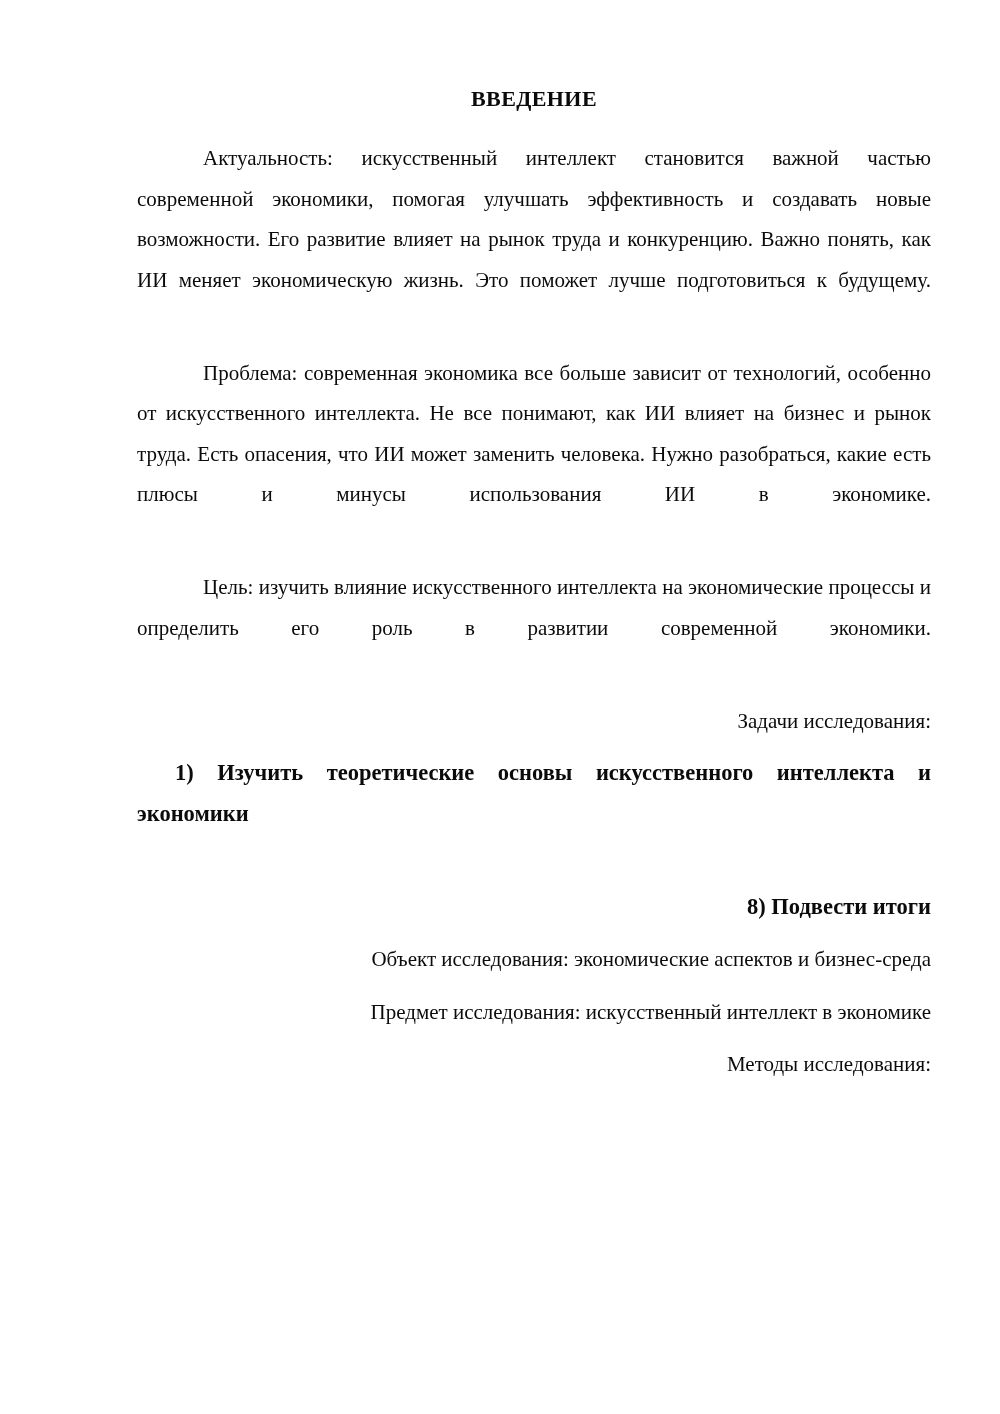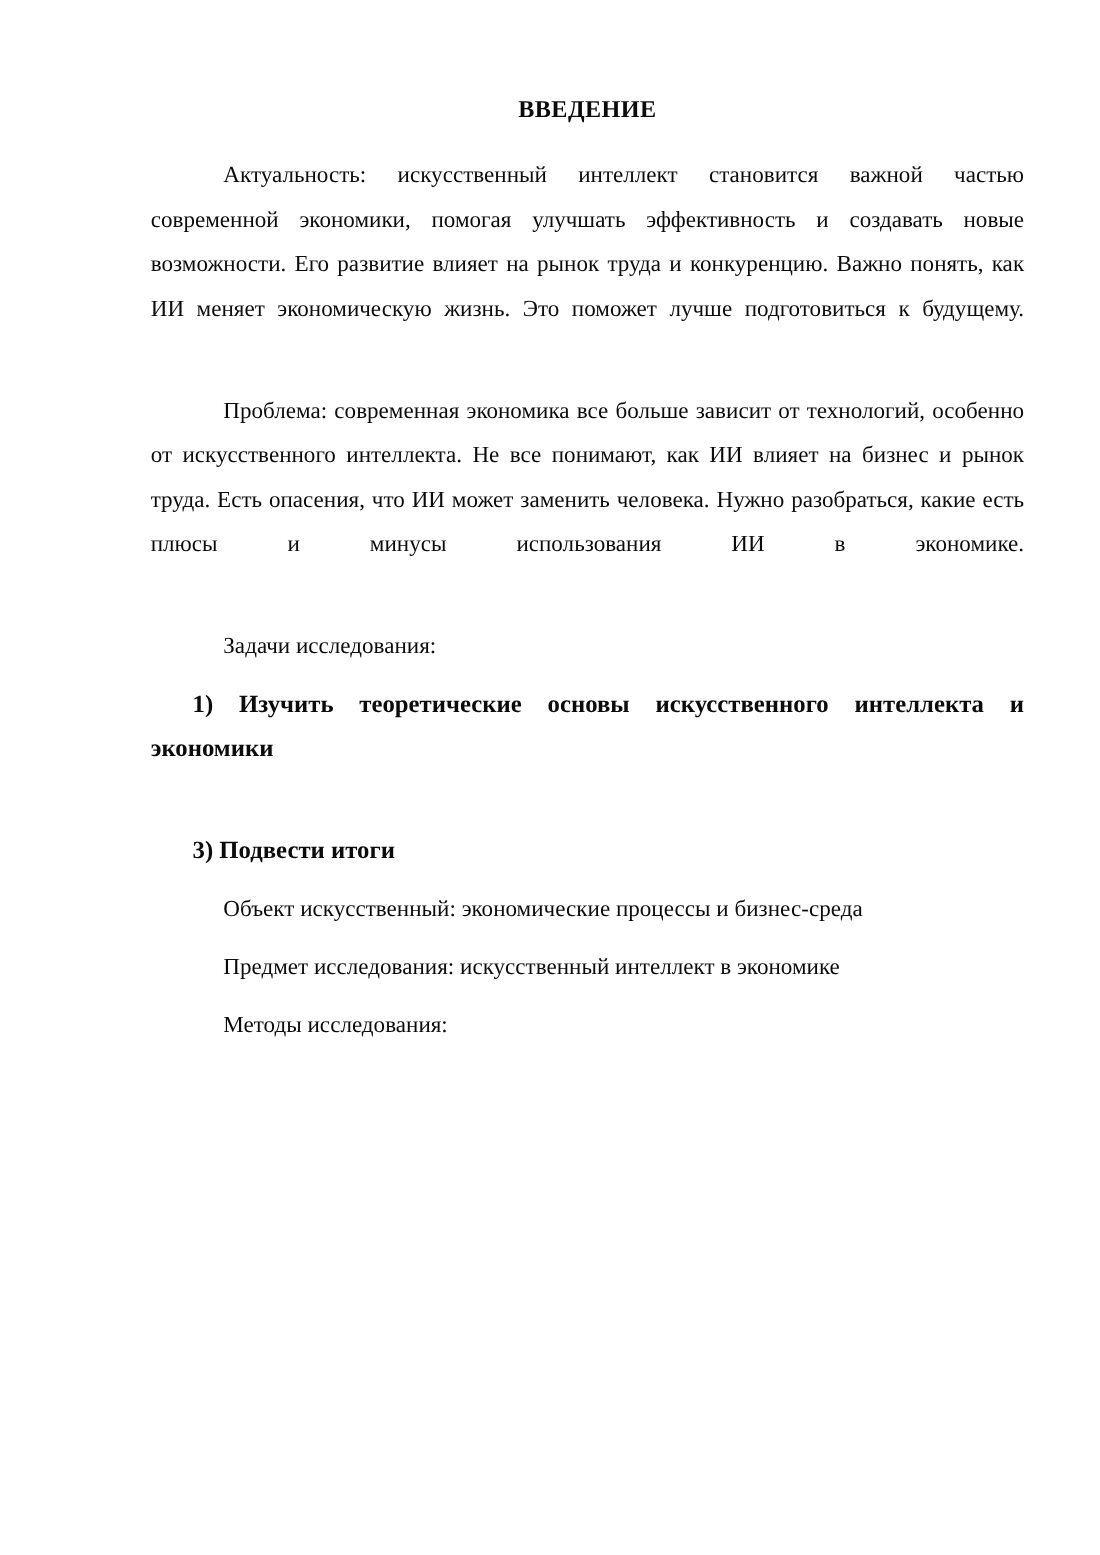--- a/index.html
+++ b/index.html
@@ -65,21 +65,21 @@
     font-weight: bold;
   }
   .list-item::after {
     content: "";
     display: inline-block;
     width: 100%;
   }
   .list-item.no-stretch::after { content: none; display: none; }
 
   .short {
-    text-align: left;
+    text-align: right;
   }
 
   .page-number {
     position: absolute;
     left: 0;
     right: 0;
     top: 1333px;
     text-align: center;
     font-size: 21px;
     color: #8a8a8a;
@@ -92,31 +92,32 @@
 <div class="page">
 
   <div class="content">
 
     <h1 class="doc-heading">ВВЕДЕНИЕ</h1>
 
     <p class="para">Актуальность: искусственный интеллект становится важной частью современной экономики, помогая улучшать эффективность и создавать новые возможности. Его развитие влияет на рынок труда и конкуренцию. Важно понять, как ИИ меняет экономическую жизнь. Это поможет лучше подготовиться к будущему.</p>
 
     <p class="para">Проблема: современная экономика все больше зависит от технологий, особенно от искусственного интеллекта. Не все понимают, как ИИ влияет на бизнес и рынок труда. Есть опасения, что ИИ может заменить человека. Нужно разобраться, какие есть плюсы и минусы использования ИИ в экономике.</p>
 
+    <p class="para">Цель: изучить влияние искусственного интеллекта на экономические процессы и определить его роль в развитии современной экономики.</p>
 
     <p class="para no-stretch short">Задачи исследования:</p>
 
     <p class="list-item">1) Изучить теоретические основы искусственного интеллекта и экономики</p>
 
 
 
 
-    <p class="list-item no-stretch short">3) Подвести итоги</p>
+    <p class="list-item no-stretch short">8) Подвести итоги</p>
 
-    <p class="para no-stretch short">Объект искусственный: экономические процессы и бизнес-среда</p>
+    <p class="para no-stretch short">Объект исследования: экономические аспектов и бизнес-среда</p>
 
     <p class="para no-stretch short">Предмет исследования: искусственный интеллект в экономике</p>
 
 
     <p class="para no-stretch short">Методы исследования:</p>
 
   </div>
 
   <div class="page-number">3</div>
 

